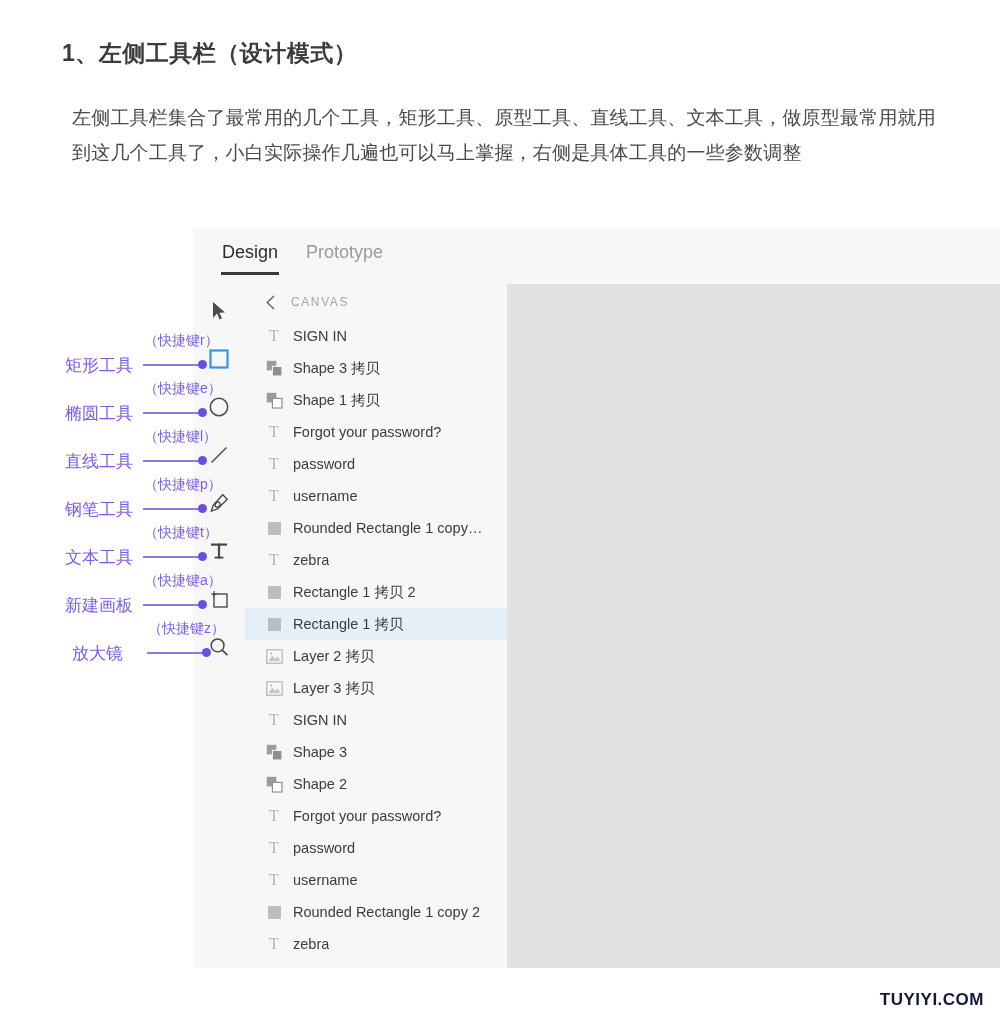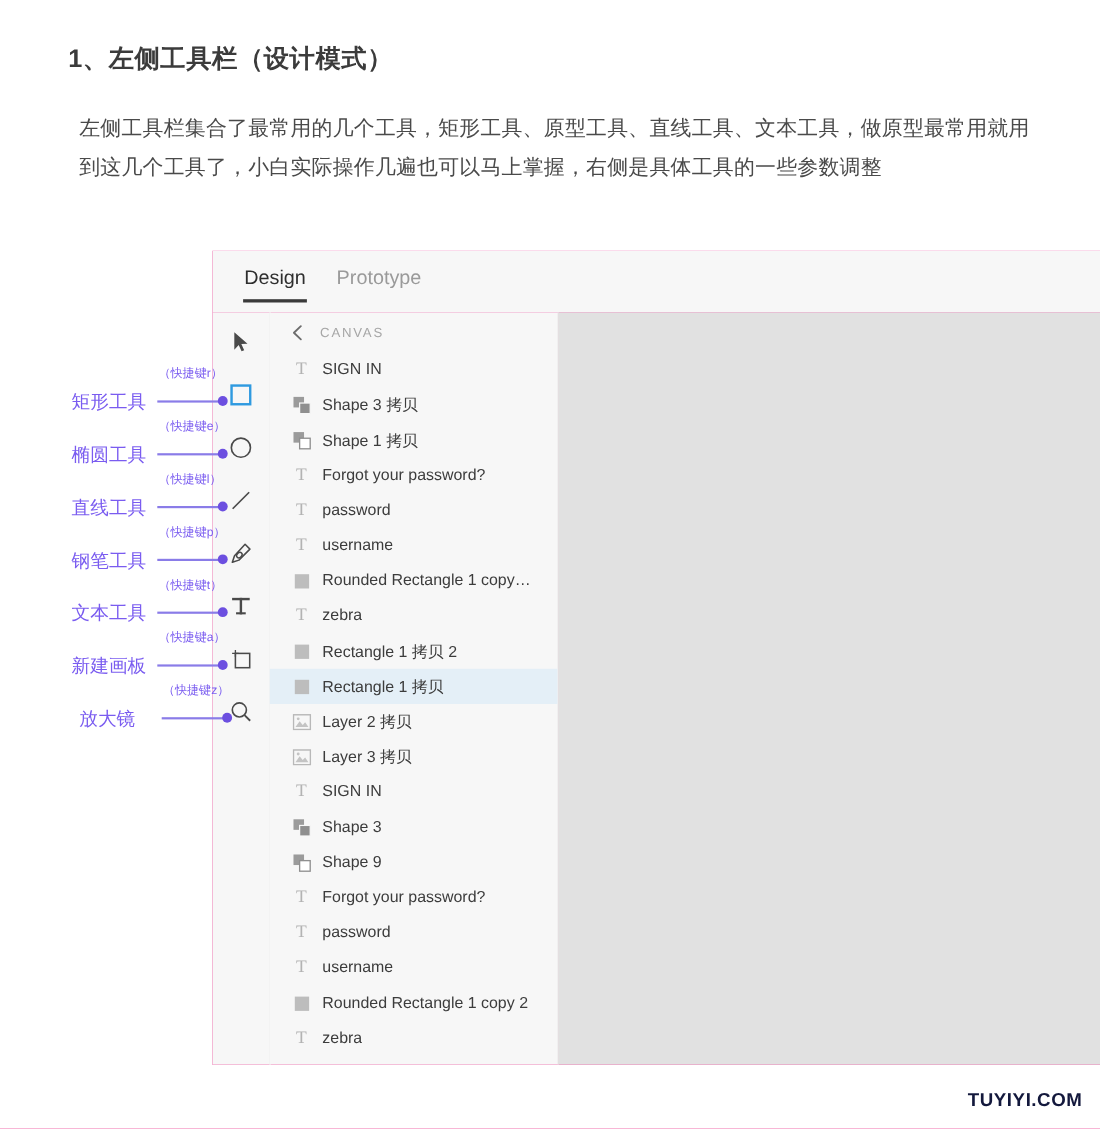--- a/index.html
+++ b/index.html
@@ -196,21 +196,21 @@
     position: absolute;
     left: 0;
     top: 10px;
     font-size: 17px;
     color: #7a5cf0;
     white-space: nowrap;
   }
   .anno-key {
     position: absolute;
     top: -12px;
-    font-size: 11px;
+    font-size: 14px;
     color: #7a5cf0;
     white-space: nowrap;
   }
   .anno-line {
     position: absolute;
     top: 20px;
     height: 2px;
     background: #8a7ce8;
   }
   .anno-dot {
@@ -432,21 +432,21 @@
             </span>
             <span class="layer-label">Shape 3</span>
           </div>
           <div class="layer-row">
             <span class="layer-icon">
               <svg width="17" height="17" viewBox="0 0 17 17">
                 <rect x="0.8" y="0.8" width="9.6" height="9.6" fill="#9b9b9b"></rect>
                 <rect x="6.4" y="6.4" width="9.6" height="9.6" fill="#ffffff" stroke="#8f8f8f" stroke-width="1.2"></rect>
               </svg>
             </span>
-            <span class="layer-label">Shape 9</span>
+            <span class="layer-label">Shape 2</span>
           </div>
           <div class="layer-row">
             <span class="layer-icon">
               <span class="icon-text-t">T</span>
             </span>
             <span class="layer-label">Forgot your password?</span>
           </div>
           <div class="layer-row">
             <span class="layer-icon">
               <span class="icon-text-t">T</span>

